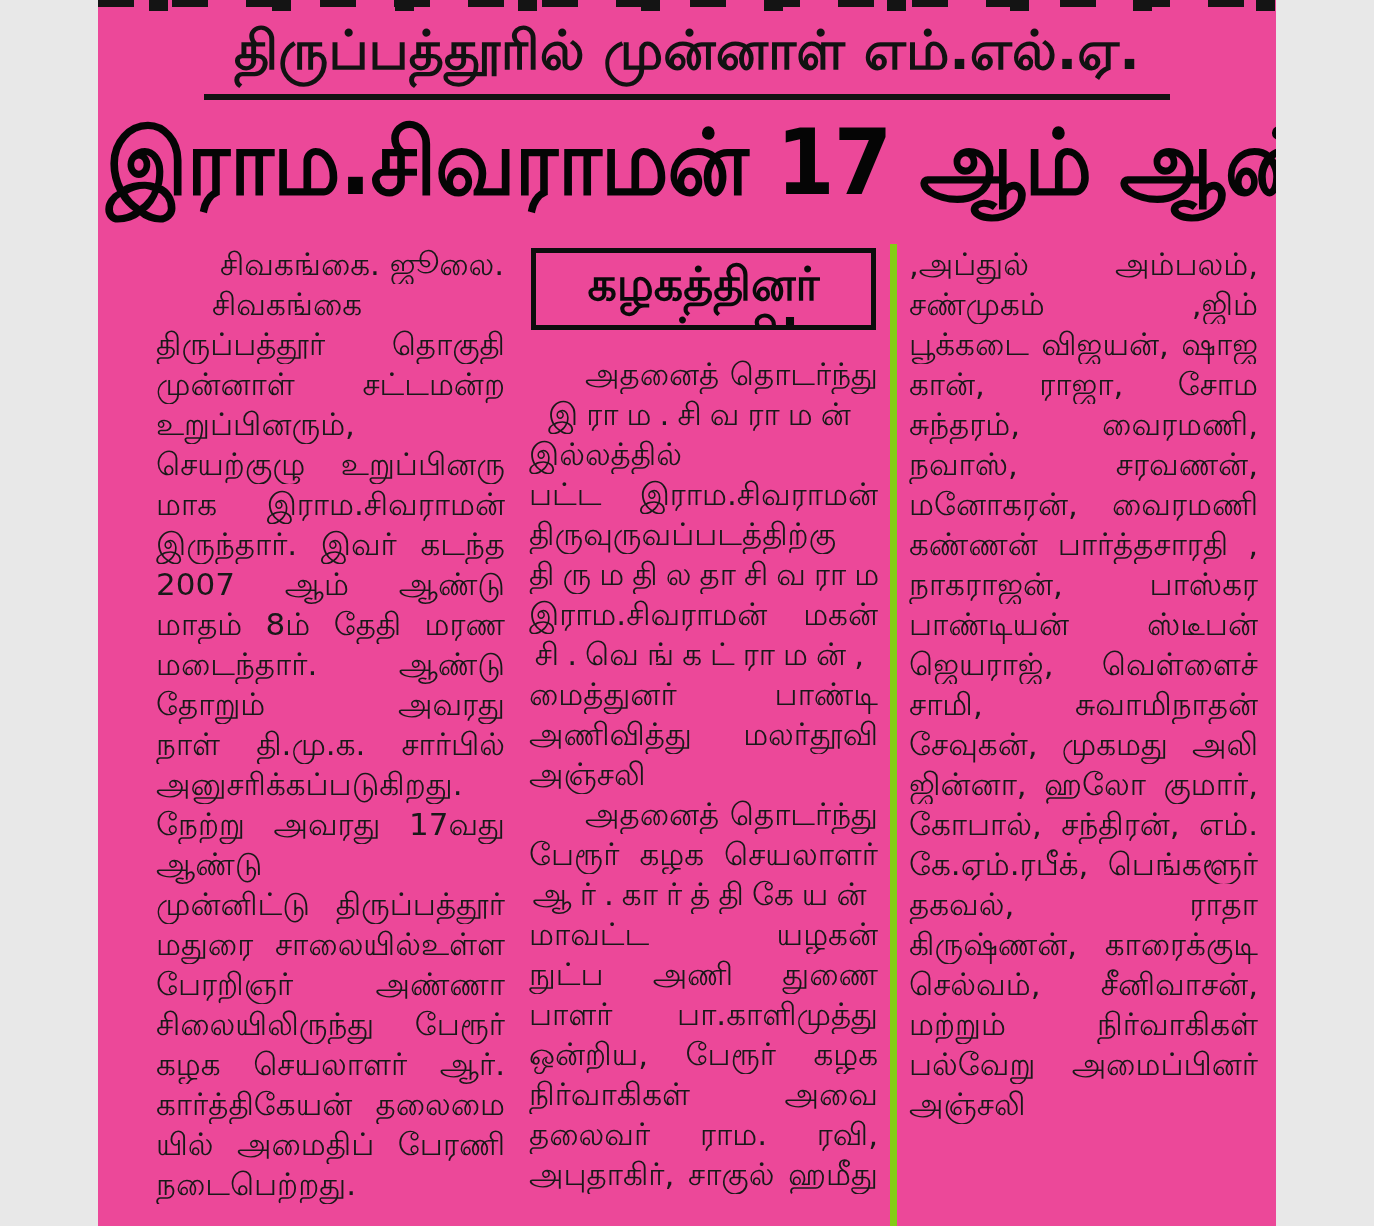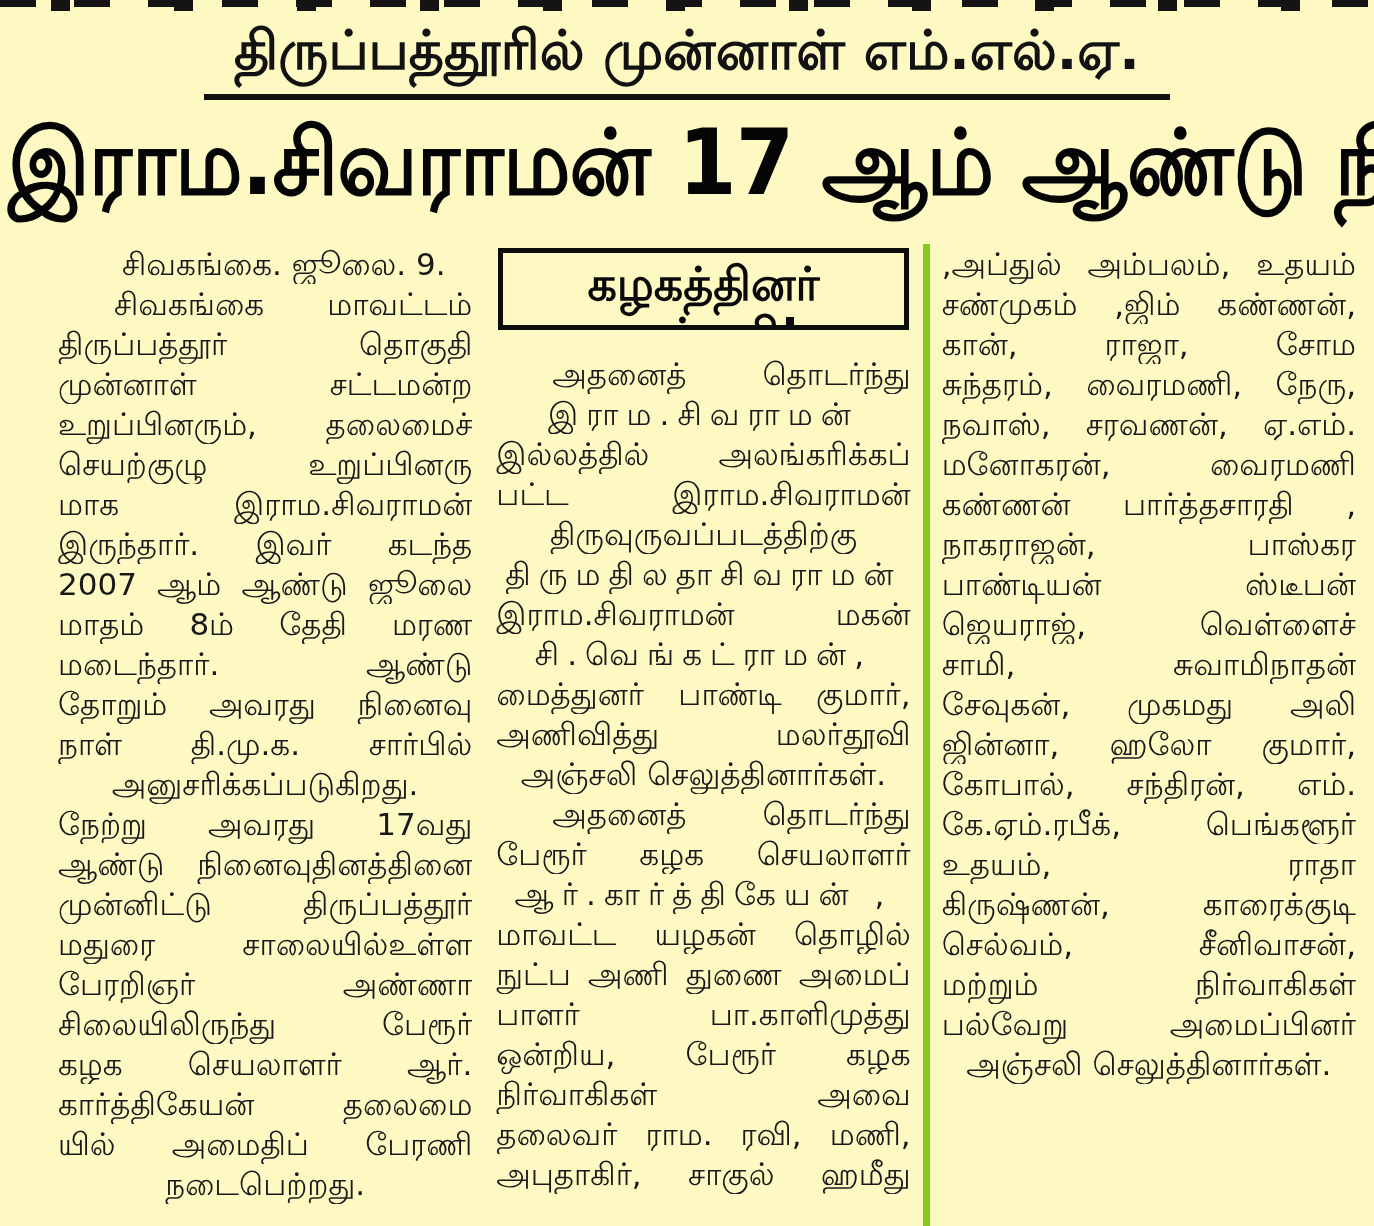--- a/index.html
+++ b/index.html
@@ -1,19 +1,19 @@
 <!DOCTYPE html>
 <html><head>
 <meta charset="utf-8">
 <style>
   html,body{margin:0;padding:0;background:#e8e8e8;}
   .page{
     position:relative;
-    width:1374px;height:1226px;
-    background:#fef9c3;
+    width:1178px;height:1226px;
+    background:#ec4899;
     overflow:hidden;
     font-family:"DejaVu Sans","Liberation Sans",sans-serif;
     color:#1c1c1c;
     margin:0 auto;
   }
   
   .top-strip{
     position:absolute;top:0;left:0;right:0;height:11px;
     background-image:
       repeating-linear-gradient(90deg,#141414 0 36px,transparent 36px 74px),
@@ -49,21 +49,21 @@
   .col.c3{border-left:7px solid #84cc16;}
   .line{
     height:40px;line-height:40px;
     font-size:31px;
     overflow:hidden;
     color:#191919;
   }
   .line.justify{text-align:justify;text-align-last:justify;}
   .line.indent-justify{text-align:justify;text-align-last:justify;text-indent:56px;}
   .line.indent{text-align:left;text-indent:64px;}
-  .line.left{text-align:center;}
+  .line.left{text-align:left;}
   .line.spread{text-align:center;letter-spacing:.26em;}
   .box-heading{
     border:5px solid #0d0d0d;
     margin:4px 2px 24px 2px;
     padding:6px 4px 14px 4px;
     text-align:center;
     font-size:46px;font-weight:bold;color:#0a0a0a;
     line-height:1.1;
     overflow:hidden;height:52px;
   }
@@ -128,34 +128,35 @@
         <div class="line justify">நுட்ப அணி துணை அமைப்</div>
         <div class="line justify">பாளர் பா.காளிமுத்து</div>
         <div class="line justify">ஒன்றிய, பேரூர் கழக</div>
         <div class="line justify">நிர்வாகிகள் அவை</div>
         <div class="line justify">தலைவர் ராம. ரவி, மணி,</div>
         <div class="line justify">அபுதாகிர், சாகுல் ஹமீது</div>
       </div>
     <div class="col c3">
         <div class="line justify">,அப்துல் அம்பலம், உதயம்</div>
         <div class="line justify">சண்முகம் ,ஜிம் கண்ணன்,</div>
+        <div class="line justify">பூக்கடை விஜயன், ஷாஜ</div>
         <div class="line justify">கான், ராஜா, சோம</div>
         <div class="line justify">சுந்தரம், வைரமணி, நேரு,</div>
         <div class="line justify">நவாஸ், சரவணன், ஏ.எம்.</div>
         <div class="line justify">மனோகரன், வைரமணி</div>
         <div class="line justify">கண்ணன் பார்த்தசாரதி ,</div>
         <div class="line justify">நாகராஜன், பாஸ்கர</div>
         <div class="line justify">பாண்டியன் ஸ்டீபன்</div>
         <div class="line justify">ஜெயராஜ், வெள்ளைச்</div>
         <div class="line justify">சாமி, சுவாமிநாதன்</div>
         <div class="line justify">சேவுகன், முகமது அலி</div>
         <div class="line justify">ஜின்னா, ஹலோ குமார்,</div>
         <div class="line justify">கோபால், சந்திரன், எம்.</div>
         <div class="line justify">கே.ஏம்.ரபீக், பெங்களூர்</div>
-        <div class="line justify">உதயம், ராதா</div>
+        <div class="line justify">தகவல், ராதா</div>
         <div class="line justify">கிருஷ்ணன், காரைக்குடி</div>
         <div class="line justify">செல்வம், சீனிவாசன்,</div>
         <div class="line justify">மற்றும் நிர்வாகிகள்</div>
         <div class="line justify">பல்வேறு அமைப்பினர்</div>
         <div class="line left">அஞ்சலி செலுத்தினார்கள்.</div>
       </div>
   </div>
 
 </div>
 

